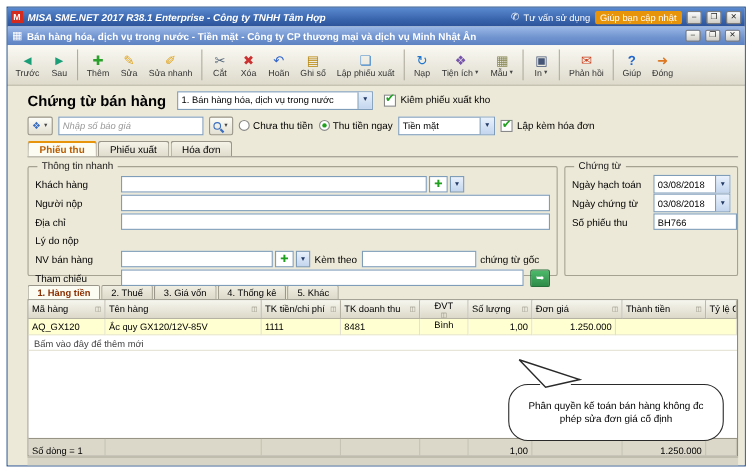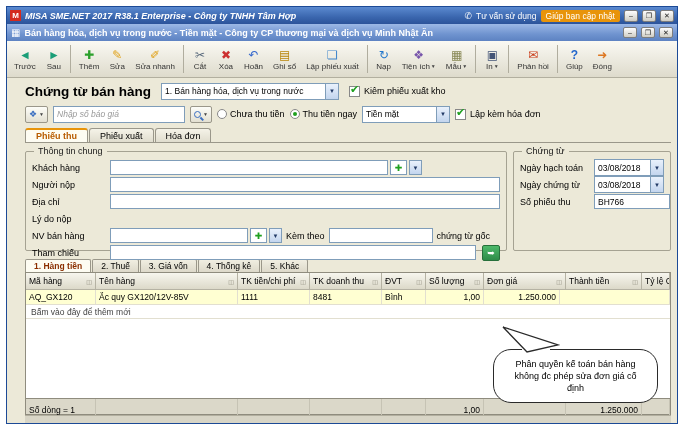--- a/index.html
+++ b/index.html
@@ -81,37 +81,37 @@
   .detail-tabs { height:17px; display:flex; align-items:flex-end; gap:1px; margin-top:4px; flex:0 0 auto; }
   .dtab { padding:1px 8px; font-size:8.5px; border:1px solid #9a978a; border-bottom:none; border-radius:2px 2px 0 0; background:linear-gradient(#f0eee1,#ddd9ca); cursor:pointer; white-space:nowrap; }
   .dtab.active { background:#fdfcf2; font-weight:bold; color:#8b2e00; }
 
   
   .grid { flex:1; display:flex; flex-direction:column; border:1px solid #8f8c7e; background:#fff; min-height:0; }
   .ghead { display:flex; height:17px; flex:0 0 auto; }
   .ghead .gc { background:linear-gradient(#f7f6ee,#dcd9c9); border-right:1px solid #b5b2a3; border-bottom:1px solid #b5b2a3; display:flex; align-items:center; justify-content:space-between; padding:0 3px; font-size:8.5px; cursor:pointer; }
   .fic { font-size:6px; color:#8a8778; }
   .gc { white-space:nowrap; overflow:hidden; flex:0 0 auto; }
-  .c0{width:70px;} .c1{width:142px;} .c2{width:72px;} .c3{width:72px;} .c4{width:44px;} .c5{width:58px;} .c6{width:82px;} .c7{width:76px;} .c8{flex:1 1 auto; min-width:0;}
+  .c0{width:70px;} .c1{width:142px;} .c2{width:72px;} .c3{width:72px;} .c4{width:44px;flex-direction:column;} .c5{width:58px;} .c6{width:82px;} .c7{width:76px;} .c8{flex:1 1 auto; min-width:0;}
   .grow-r { display:flex; height:15px; flex:0 0 auto; }
   .grow-r .gc { border-right:1px solid #e2dfd0; border-bottom:1px solid #e2dfd0; font-size:8.5px; padding:0 3px; display:flex; align-items:center; }
   .sel .gc { background:#ffffd2; }
   .num { justify-content:flex-end; }
   .cell-dongia { justify-content:flex-end; gap:2px; padding-right:0 !important; }
   .cell-dd { width:12px; height:13px; background:linear-gradient(#e9f1fc,#b9cfee); border:1px solid #7f9db9; display:flex; align-items:center; justify-content:center; font-size:5px; color:#223a66; flex:0 0 auto; }
   .add-row { height:14px; display:flex; align-items:center; font-size:8.5px; color:#444; padding:0 5px; border-bottom:1px solid #e2dfd0; cursor:pointer; flex:0 0 auto; background:#fff; }
   .gempty { flex:1; background:#fff; position:relative; min-height:0; }
   .gfoot { display:flex; height:16px; background:#dbd8c9; border-top:1px solid #8f8c7e; flex:0 0 auto; }
   .gfoot .gc { font-size:8.5px; padding:11px 3px; display:flex; align-items:center; border-right:1px solid #c6c3b4; }
   .gfoot .fl { font-weight:normal; }
 
   .bottom-strip { height:8px; background:#d8d5c6; border-top:1px solid #b2af9f; flex:0 0 auto; }
 
   
-  .callout { position:absolute; right:12px; top:30px; width:165px; min-height:52px; background:#fff; border:1.3px solid #2a2a2a; border-radius:18px; padding:8px 12px; font-size:9px; text-align:center; display:flex; align-items:center; justify-content:center; line-height:1.35; }
+  .callout { position:absolute; right:12px; top:30px; width:196px; min-height:52px; background:#fff; border:1.3px solid #2a2a2a; border-radius:18px; padding:8px 12px; font-size:9px; text-align:center; display:flex; align-items:center; justify-content:center; line-height:1.35; }
   .callout::before { content:""; position:absolute; top:-2px; left:28px; width:28px; height:4px; background:#fff; }
   .tail { position:absolute; top:-24px; left:8px; width:62px; height:26px; overflow:visible; }
 </style>
 </head>
 <body>
 
 <div class="window">
 
   <div class="titlebar">
     <span class="logo">M</span>
@@ -298,21 +298,21 @@
 
     <div class="tabs-row">
       <div class="tab active"><span>Phiếu thu</span></div>
       <div class="tab"><span>Phiếu xuất</span></div>
       <div class="tab"><span>Hóa đơn</span></div>
     </div>
 
     <div class="main-panel">
 
       <div class="groupbox gb-left">
-        <span class="gb-title">Thông tin chung</span>
+        <span class="gb-title">Thông tin nhanh</span>
 
         <div class="frow">
           <span class="flabel">Khách hàng</span>
           <input class="tinput" style="width: 278px;" value="">
           <span class="plus-btn">✚</span>
           <span class="dd-btn">▼</span>
         </div>
 
         <div class="frow">
           <span class="flabel">Người nộp</span>

